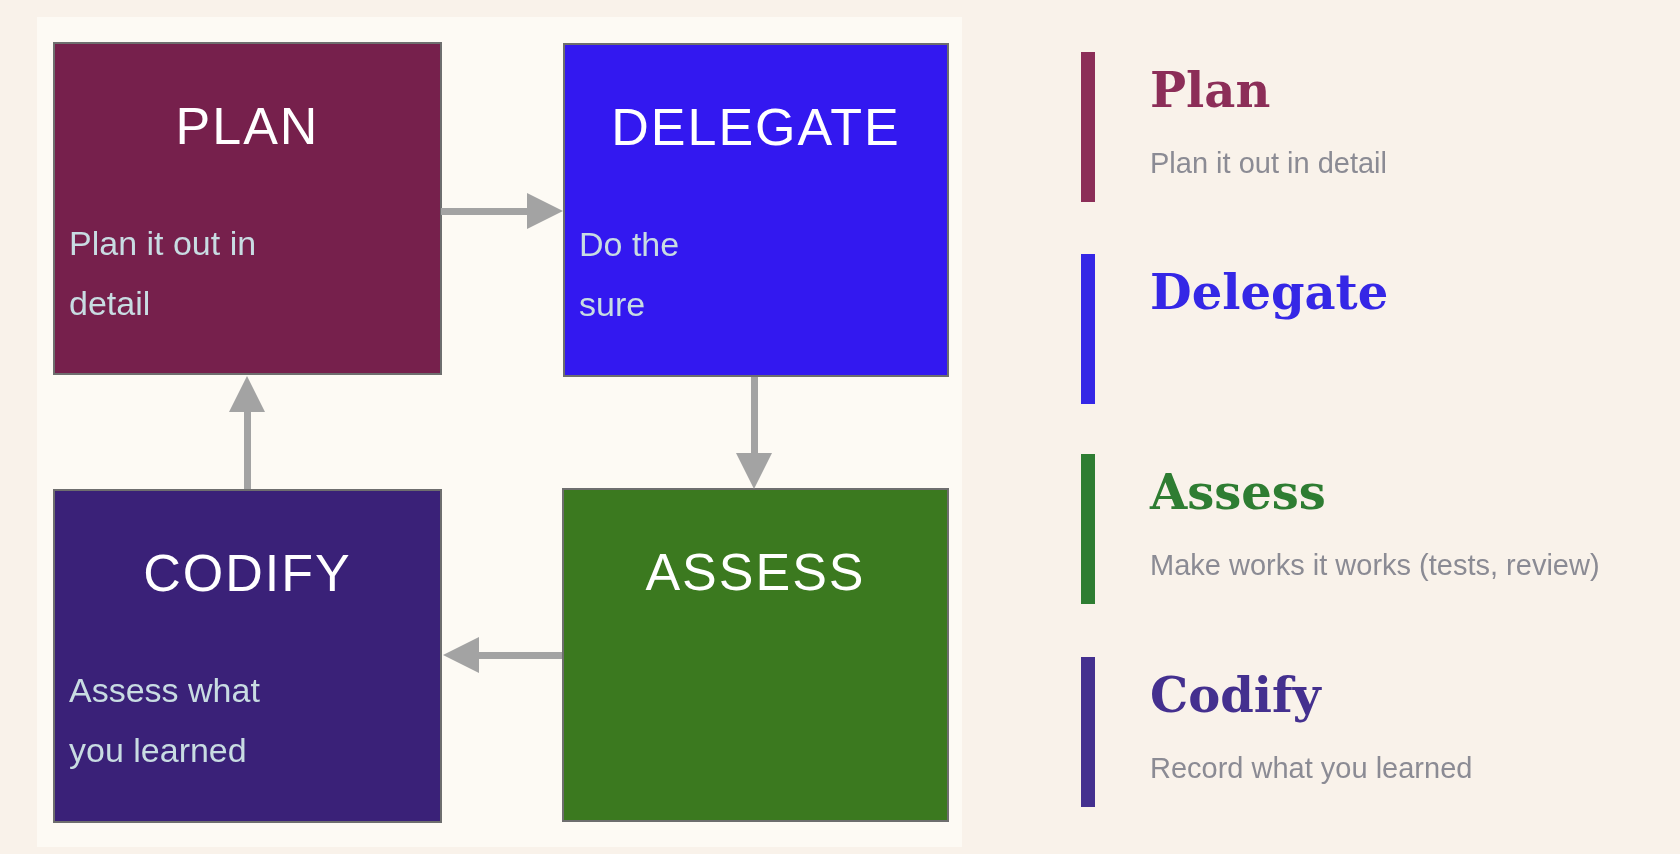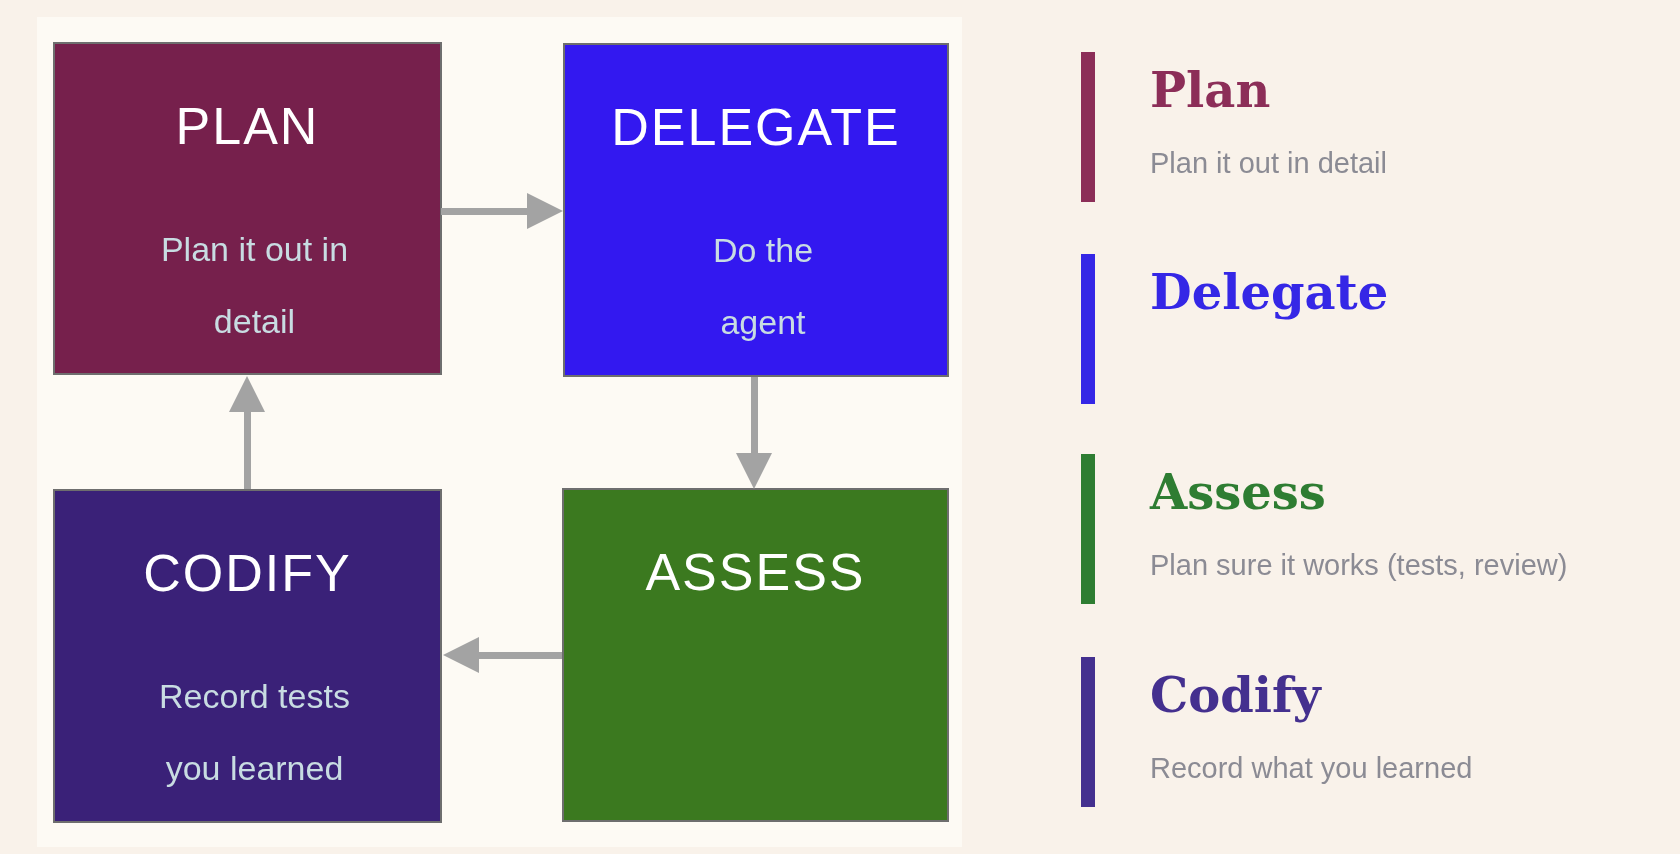--- a/index.html
+++ b/index.html
@@ -36,23 +36,22 @@
     text-align: center;
     font-size: 52px;
     line-height: 1;
     letter-spacing: 2px;
     color: #ffffff;
     font-family: "Liberation Sans", sans-serif;
   }
   .node-sub {
     position: absolute;
     left: 14px; right: 0; top: 169px;
-    text-align: center;
     font-size: 34px;
-    line-height: 72px;
+    line-height: 60px;
     white-space: pre-line;
     color: #c8dce2;
     font-family: "Liberation Sans", sans-serif;
   }
   
   .arrow-shaft { position: absolute; background: #a3a3a3; }
   .arrow-head  { position: absolute; width: 0; height: 0; border-style: solid; border-color: transparent; }
   .a1-shaft { left: 441px; top: 208px; width: 86px; height: 7px; }
   .a1-head  { left: 527px; top: 193px; border-width: 18px 0 18px 36px; border-left-color: #a3a3a3; }
   .a2-shaft { left: 751px; top: 377px; width: 7px; height: 76px; }
@@ -102,30 +101,30 @@
 
   <div class="node node-plan" style="background-color: rgb(118, 32, 76);">
     <div class="node-title">PLAN</div>
     <div class="node-sub">Plan it out in
 detail</div>
   </div>
 
   <div class="node node-delegate" style="background-color: rgb(51, 24, 240);">
     <div class="node-title">DELEGATE</div>
     <div class="node-sub">Do the
-agent</div>
+sure</div>
   </div>
 
   <div class="node node-assess" style="background-color: rgb(59, 121, 31);">
     <div class="node-title">ASSESS</div>
   </div>
 
   <div class="node node-codify" style="background-color: rgb(58, 33, 120);">
     <div class="node-title">CODIFY</div>
-    <div class="node-sub">Record tests
+    <div class="node-sub">Assess what
 you learned</div>
   </div>
 
   <div class="arrow-shaft a1-shaft"></div>
   <div class="arrow-head a1-head"></div>
 
   <div class="arrow-shaft a2-shaft"></div>
   <div class="arrow-head a2-head"></div>
 
   <div class="arrow-shaft a3-shaft"></div>
@@ -141,21 +140,21 @@
   </div>
 
   <div class="legend-item li-2">
     <div class="legend-bar" style="background-color: rgb(53, 39, 230);"></div>
     <div class="legend-title" style="color: rgb(53, 39, 230);">Delegate</div>
   </div>
 
   <div class="legend-item li-3">
     <div class="legend-bar" style="background-color: rgb(46, 125, 50);"></div>
     <div class="legend-title" style="color: rgb(46, 125, 50);">Assess</div>
-    <div class="legend-desc">Plan sure it works (tests, review)</div>
+    <div class="legend-desc">Make works it works (tests, review)</div>
   </div>
 
   <div class="legend-item li-4">
     <div class="legend-bar" style="background-color: rgb(68, 48, 143);"></div>
     <div class="legend-title" style="color: rgb(68, 48, 143);">Codify</div>
     <div class="legend-desc">Record what you learned</div>
   </div>
 
 </div>
 

